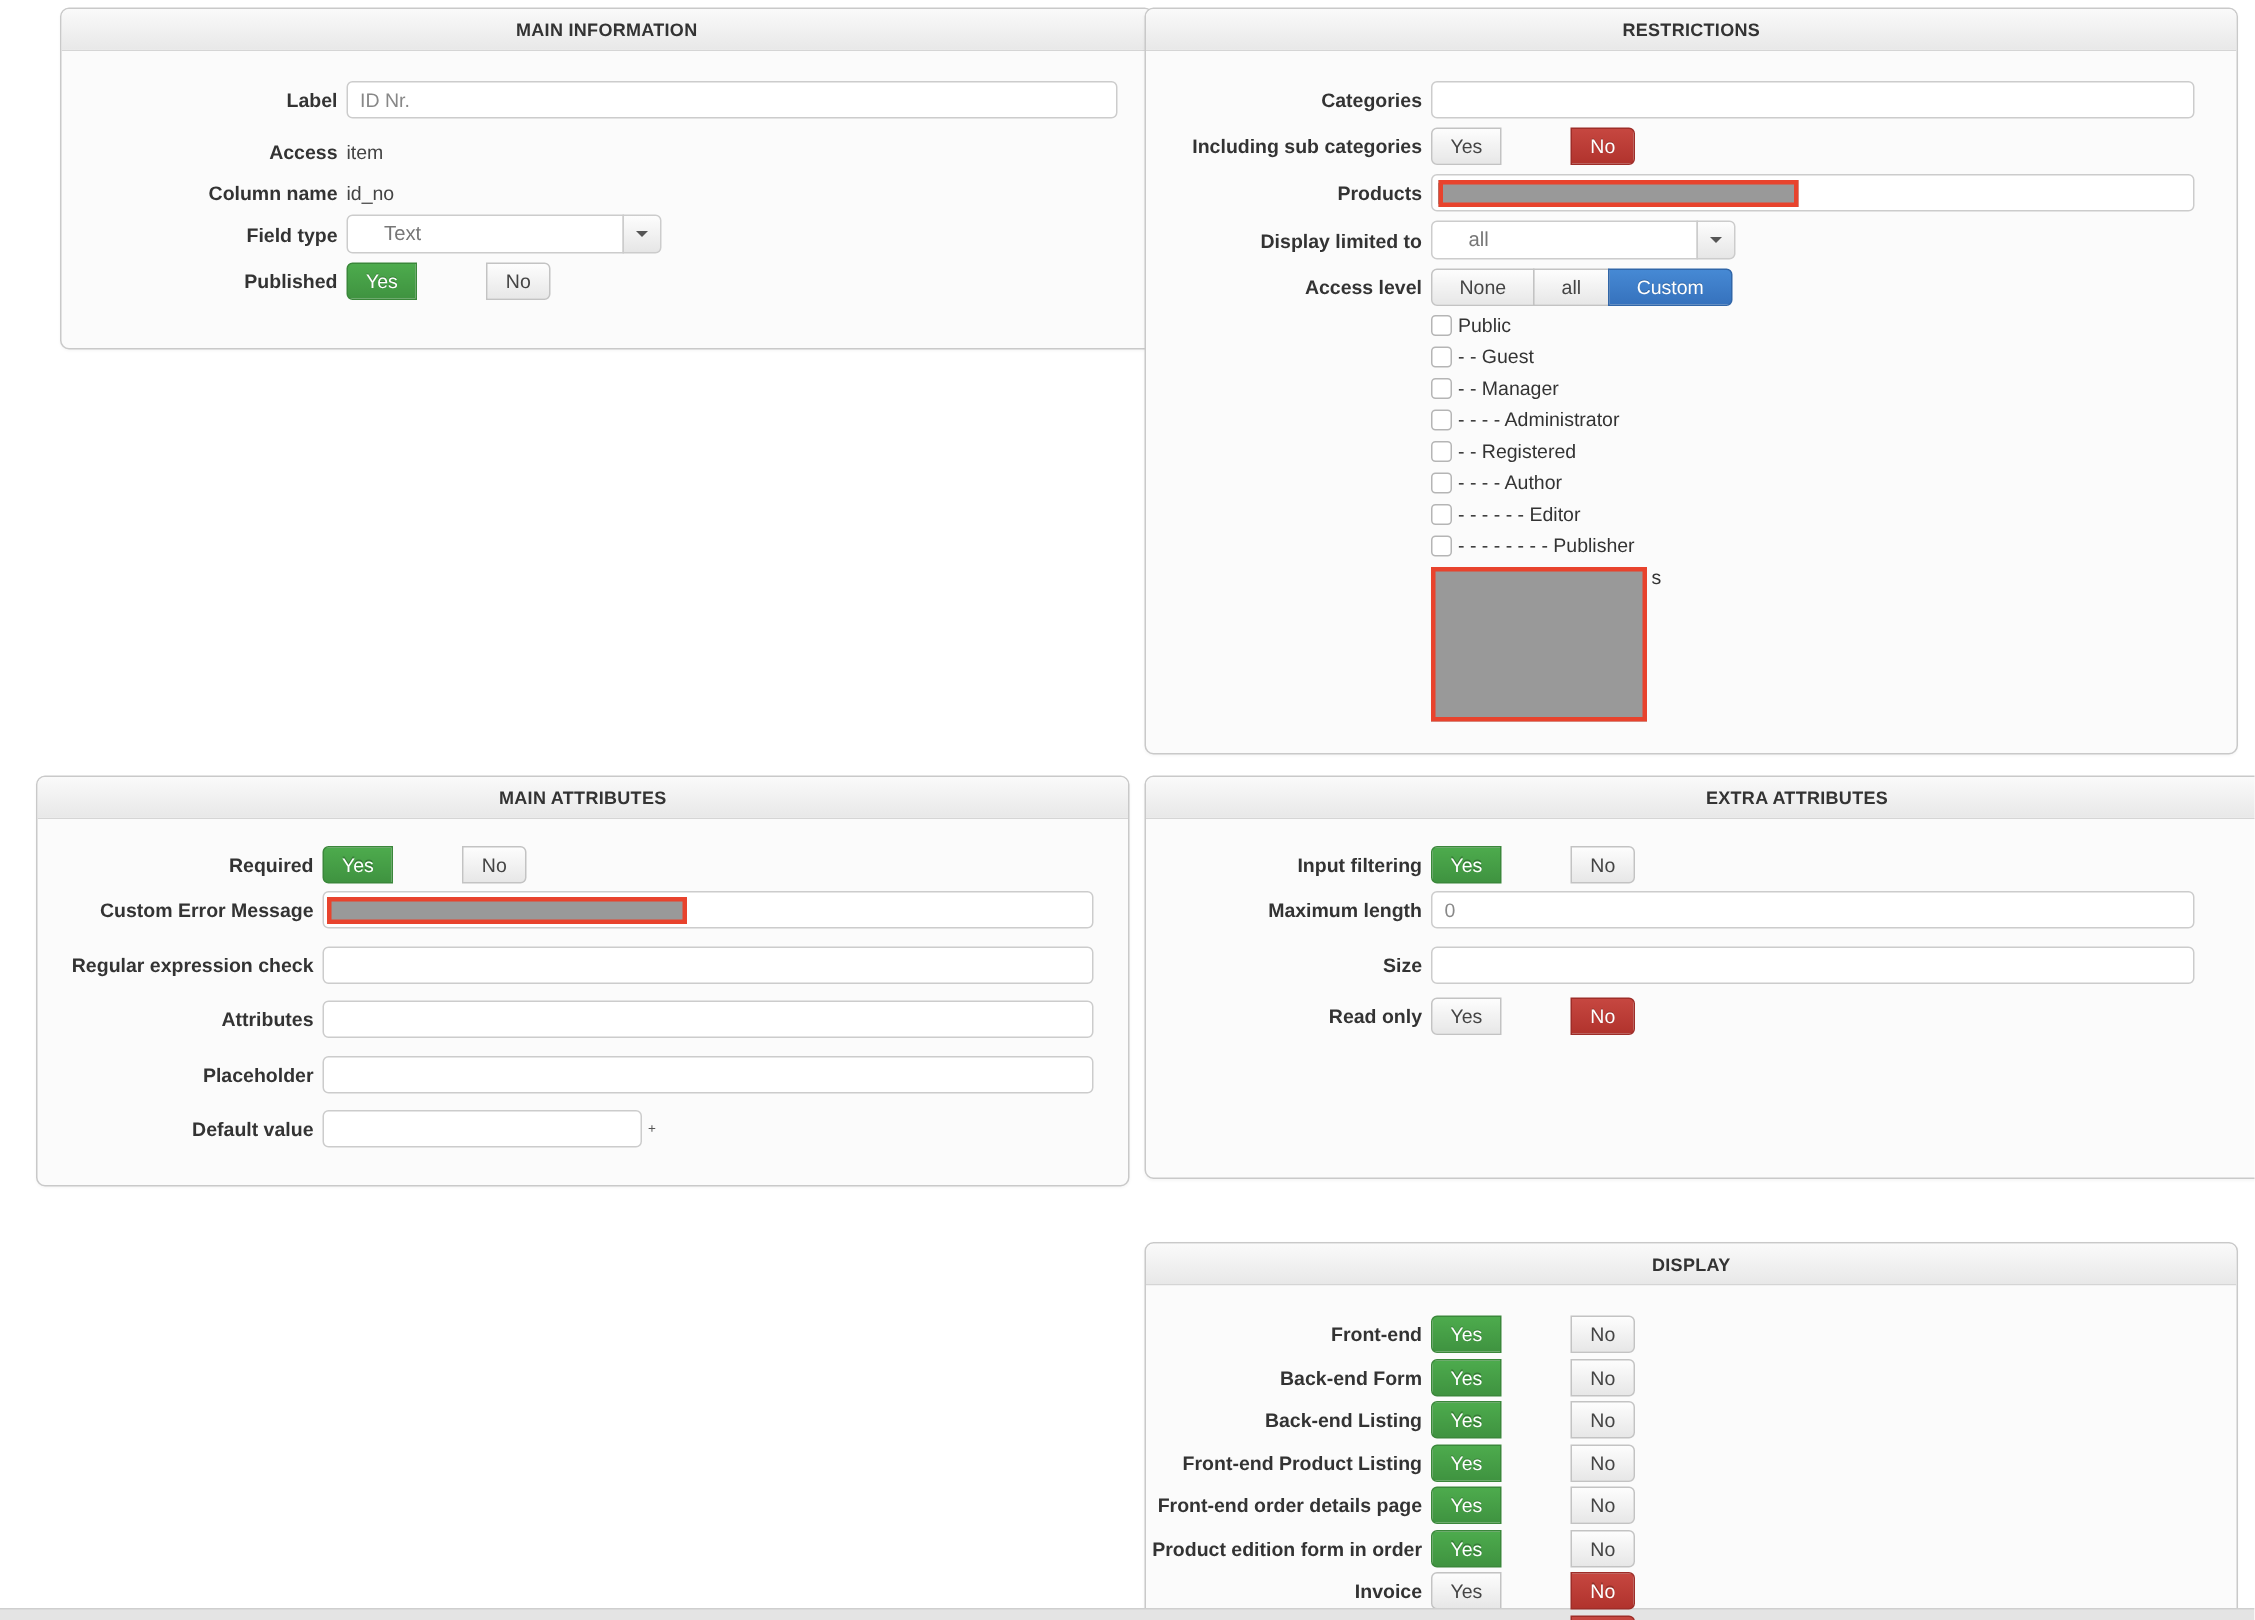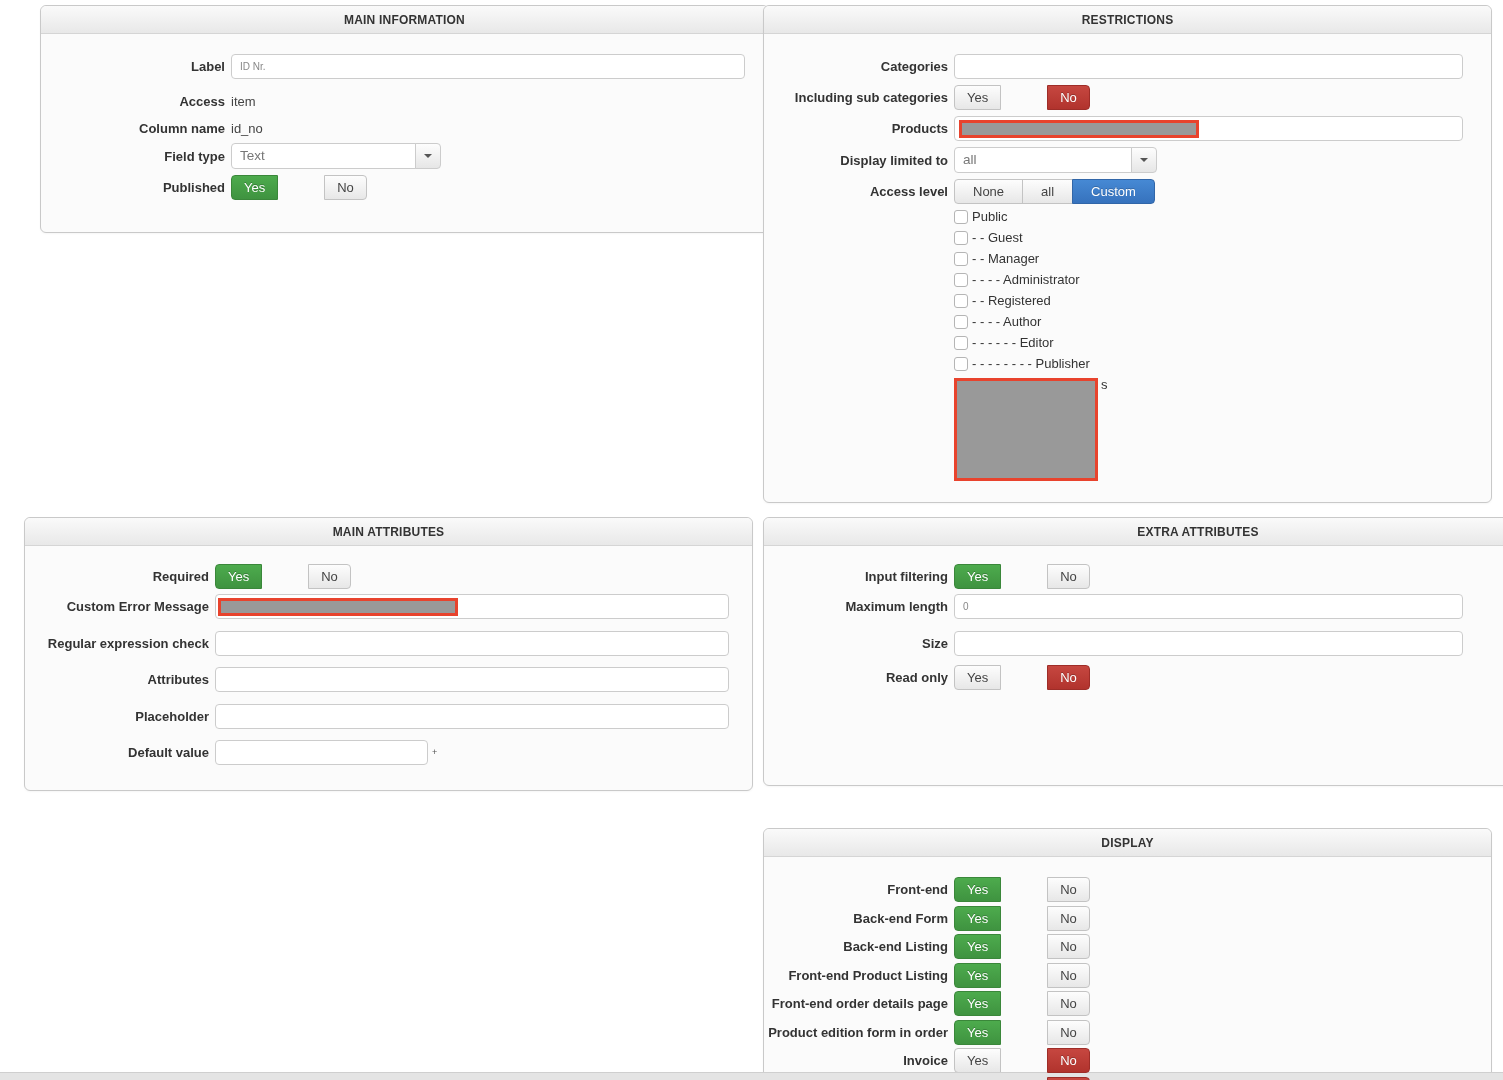--- a/index.html
+++ b/index.html
@@ -49,40 +49,40 @@
     line-height: 15px;
   }
   .static-value { font-size: 13px; color: #444; }
 
   .tinput {
     position: relative;
     height: 25px;
     background: #fff;
     border: 1px solid #ccc;
     border-radius: 4px;
-    font-size: 10px;
+    font-size: 13px;
     color: #888;
     line-height: 23px;
     padding: 0 8px;
     overflow: hidden;
   }
   .w-large-left  { width: 514px; }
   .w-large-right { width: 509px; }
   .w-small       { width: 213px; }
 
   .selectwrap { display: flex; align-items: stretch; }
   .selbox {
     height: 26px;
     background: #fff;
     border: 1px solid #ccc;
     border-radius: 4px 0 0 4px;
     font-size: 13.5px;
     color: #777;
     line-height: 24px;
-    padding: 0 8px;
+    padding: 0 24px;
   }
   .selbox.w-fieldtype { width: 185px; }
   .selbox.w-displaylimit { width: 178px; }
   .selbtn {
     width: 26px; height: 26px;
     margin-left: -1px;
     border: 1px solid #ccc;
     border-radius: 0 4px 4px 0;
     background: linear-gradient(#fdfdfd, #e6e6e6);
     display: flex; align-items: center; justify-content: center;

